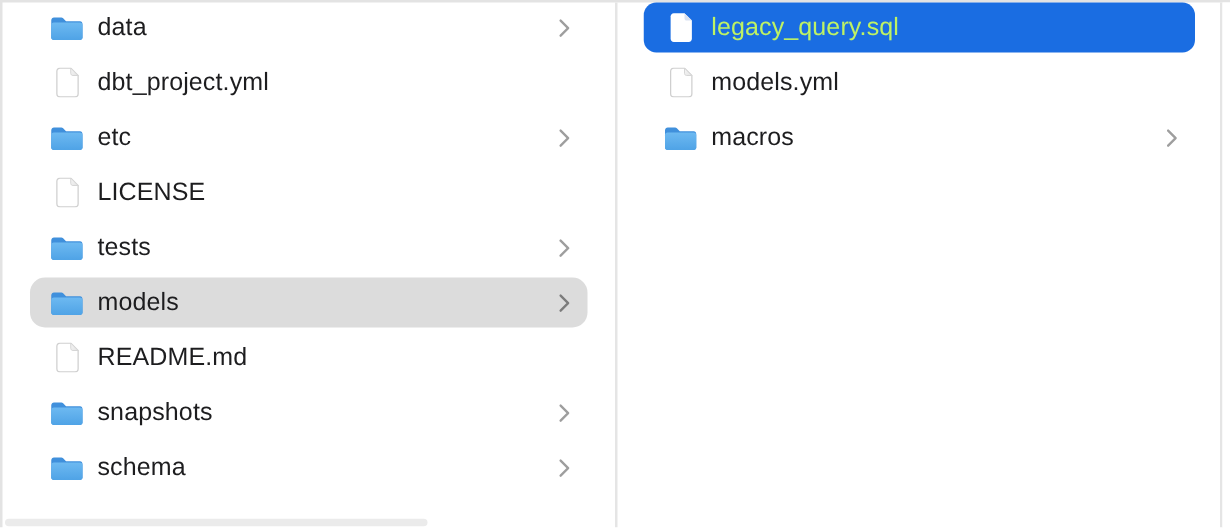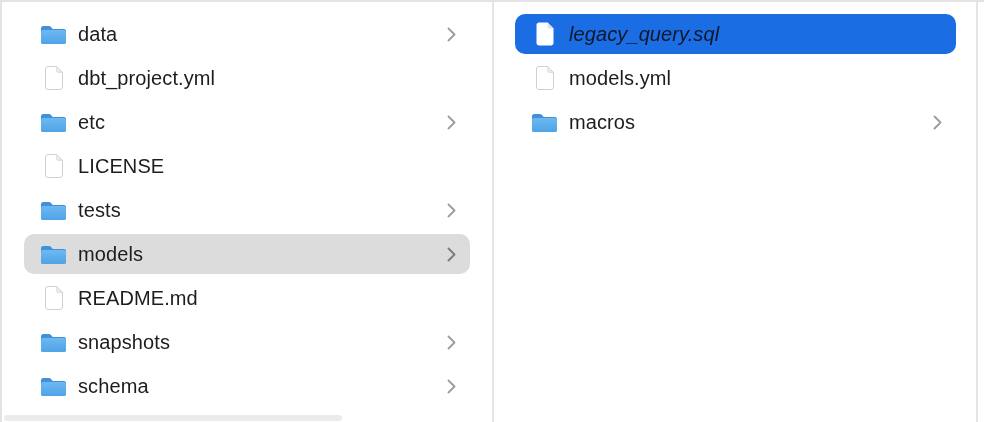--- a/index.html
+++ b/index.html
@@ -13,54 +13,54 @@
   .finder {
     position: relative;
     width: 984px; height: 422px;
     box-sizing: border-box;
     border-top: 2px solid #e3e3e3;
     border-left: 2px solid #e3e3e3;
     display: flex;
     align-items: stretch;
     background: #ffffff;
   }
-  .col { box-sizing: border-box; padding-top: 12px; }
+  .col { box-sizing: border-box; }
   .col-left  { width: 490px; }
   .col-right { width: 482px; }
   .col-sliver { flex: 1; background: #ffffff; }
   .vdivider { width: 2px; background: #e5e5e5; }
 
   .row {
     height: 40px;
     margin: 0 22px 4px 22px;
     border-radius: 10px;
     display: flex;
     align-items: center;
     padding: 0 14px 0 16px;
     box-sizing: border-box;
     cursor: default;
   }
   .col-right .row { margin: 0 20px 4px 21px; }
-  .row.sel-inactive { background: #dcdcdc; }
+  .row.sel-inactive { background: #dcdcdc; border-radius: 12px; }
   .row.sel-active   { background: #1a6de2; }
 
   .icon-slot {
     width: 27px; height: 26px;
     display: flex; align-items: center; justify-content: center;
     flex: 0 0 27px;
   }
   .label {
     margin-left: 11px;
     font-size: 20px;
     color: #1d1d1f;
     white-space: nowrap;
     flex: 1 1 auto;
     letter-spacing: 0.1px;
   }
-  .sel-active .label { color: #0f172a; font-weight: 500; font-style: italic; }
+  .sel-active .label { color: #bef264; font-weight: 500; }
 
   .chevron {
     margin-left: auto;
     color: #9e9e9e;
     display: flex; align-items: center;
     flex: 0 0 auto;
   }
   .sel-inactive .chevron { color: #7c7c7c; }
 
   .hthumb {

